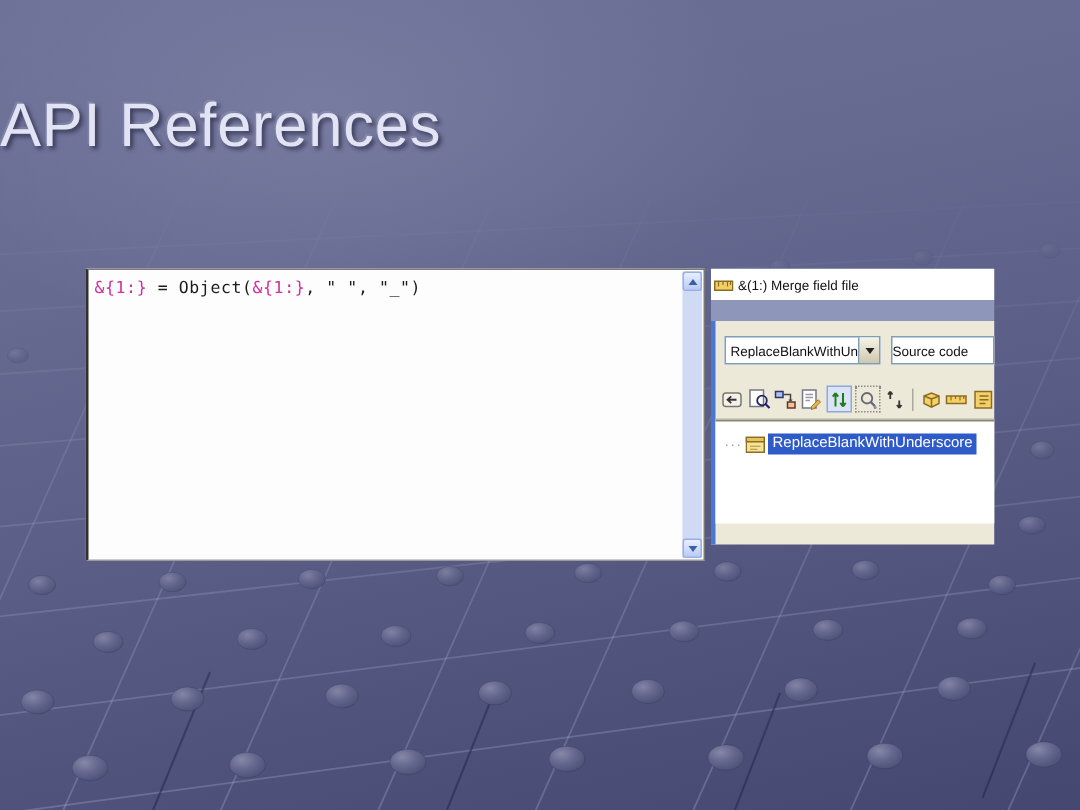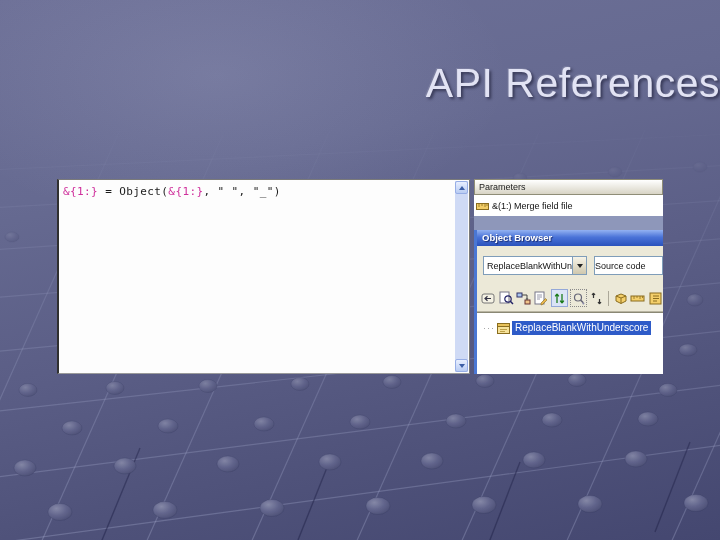--- a/index.html
+++ b/index.html
@@ -4,21 +4,21 @@
 <style>
   html,body{margin:0;padding:0;}
   body{width:720px;height:540px;overflow:hidden;font-family:"Liberation Sans",sans-serif;}
 
   .slide{position:relative;width:720px;height:540px;overflow:hidden;
     background:
       radial-gradient(ellipse 420px 220px at 30% 14%, rgba(210,214,238,0.14), rgba(210,214,238,0) 70%),
       linear-gradient(168deg,#6d7097 0%,#666a91 30%,#5b5e86 55%,#4f527a 78%,#444770 100%);}
   .bgsvg{position:absolute;left:0;top:0;}
 
-  .title{position:absolute;top:33px;left:0;right:0;text-align:right;
+  .title{position:absolute;top:33px;left:0;right:0;text-align:left;
     font-size:41px;font-weight:400;letter-spacing:.5px;color:#e2e3f4;
     text-shadow:2px 2px 3px rgba(22,22,45,.6), -1px -1px 0 rgba(255,255,255,.12);}
 
   .shot{position:absolute;left:57px;top:179px;width:606px;height:195px;}
 
   
   .editor{position:absolute;left:0;top:0;width:413px;height:195px;box-sizing:border-box;
     background:#fdfdfd;border:1px solid #7a7a7a;border-left:2px solid #303030;border-bottom-color:#9a9a9a;}
   .code-line{position:absolute;left:4px;top:5px;font-family:"DejaVu Sans Mono",monospace;
     font-size:11px;letter-spacing:.4px;white-space:pre;}
@@ -165,32 +165,30 @@
         <div class="sbtn up">
           <span class="tri-up"></span>
         </div>
         <div class="sbtn down">
           <span class="tri-dn"></span>
         </div>
       </div>
     </div>
 
     <div class="rpanel">
-      <div class="p-header">Parameters</div>
       <div class="p-row">
         <svg width="13" height="10">
           <rect x="0.5" y="2.5" width="12" height="6" fill="#f2cd68" stroke="#8a6d1f"></rect>
           <path d="M3 2.5 V6 M6 2.5 V5 M9 2.5 V6 M11 2.5 V5" stroke="#8a6d1f" stroke-width="0.8"></path>
         </svg>
         <span>&amp;(1:) Merge field file</span>
       </div>
       <div class="gapband"></div>
 
       <div class="obwin">
-        <div class="ob-title">Object Browser</div>
 
         <div class="combo-row">
           <div class="combo">
             <span class="combo-text">ReplaceBlankWithUnde</span>
             <span class="combo-btn">
               <span class="tri"></span>
             </span>
           </div>
           <div class="field">
             <span>Source code</span>

